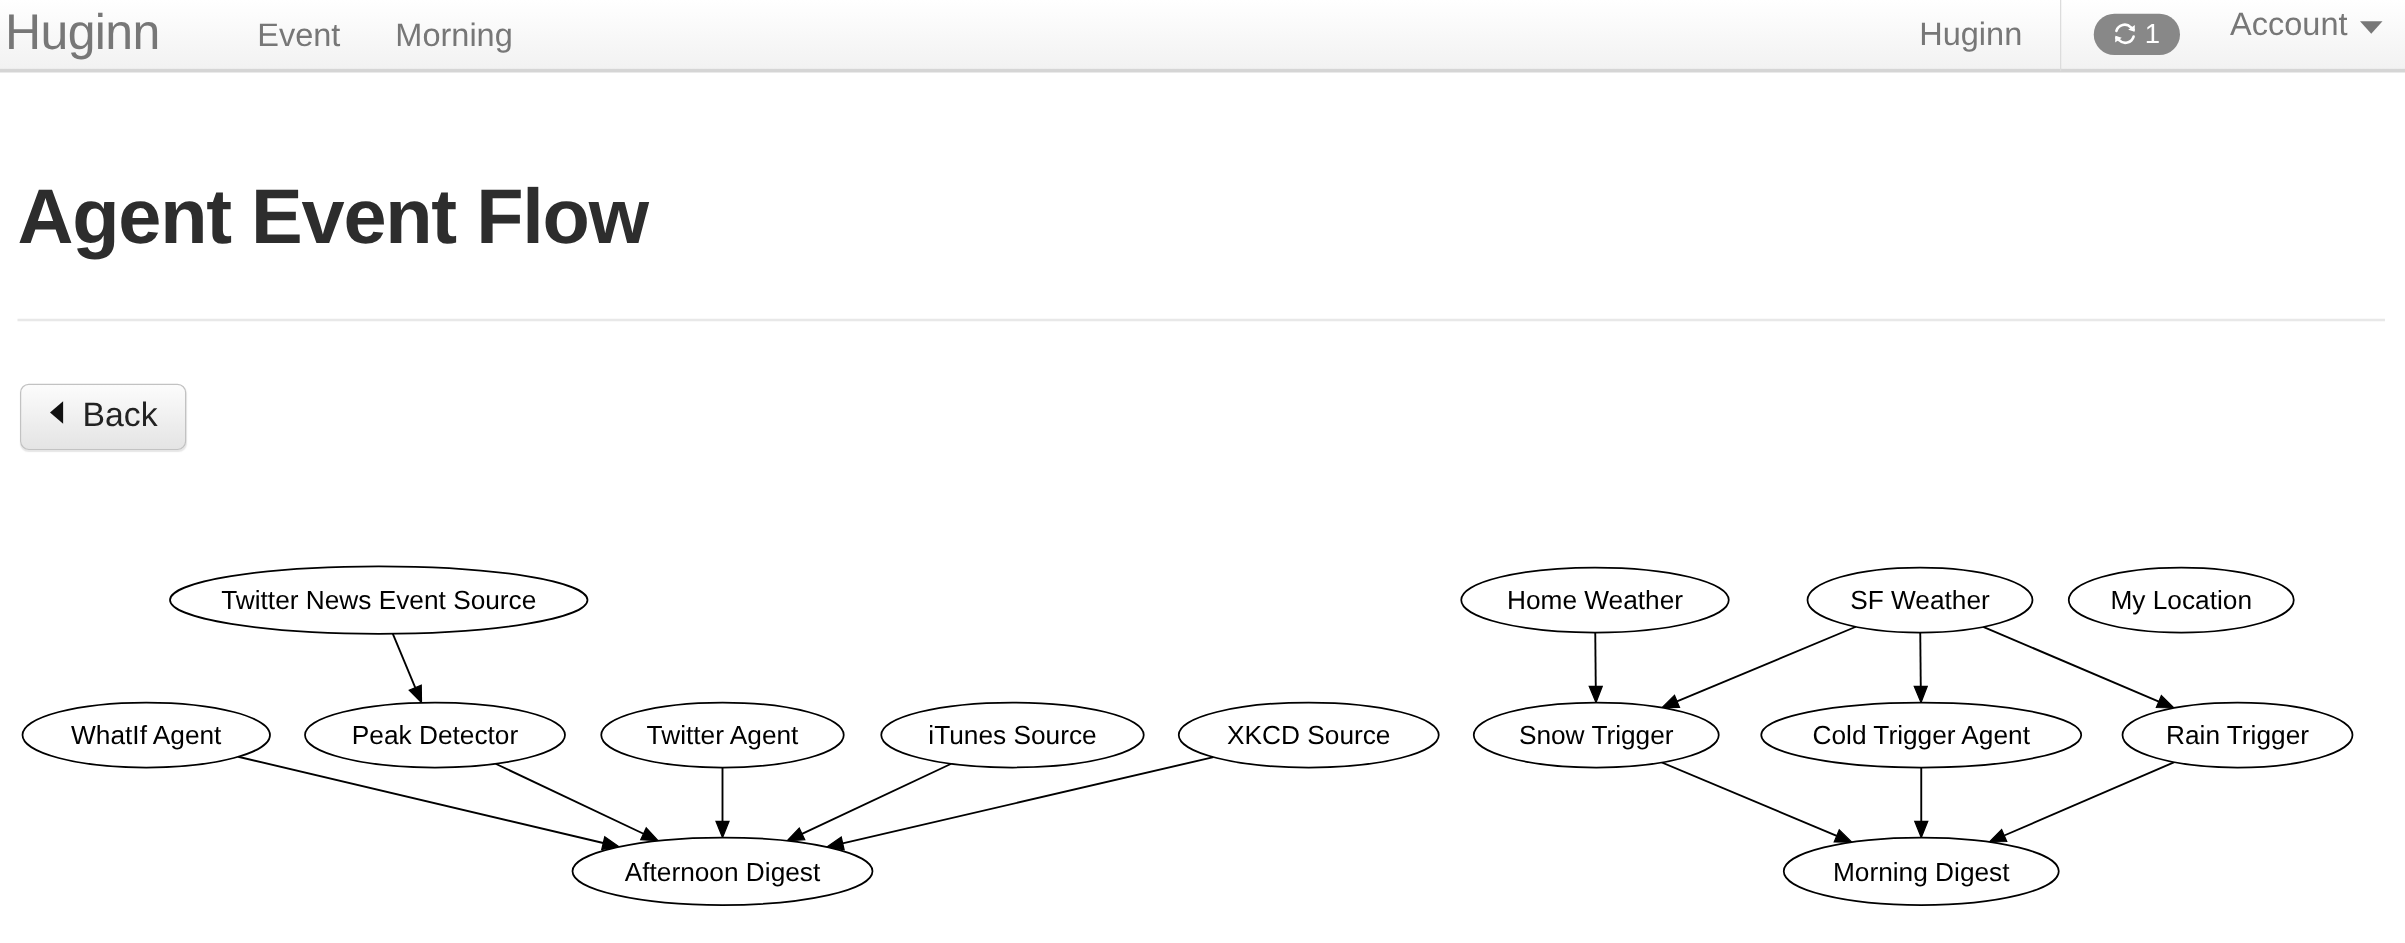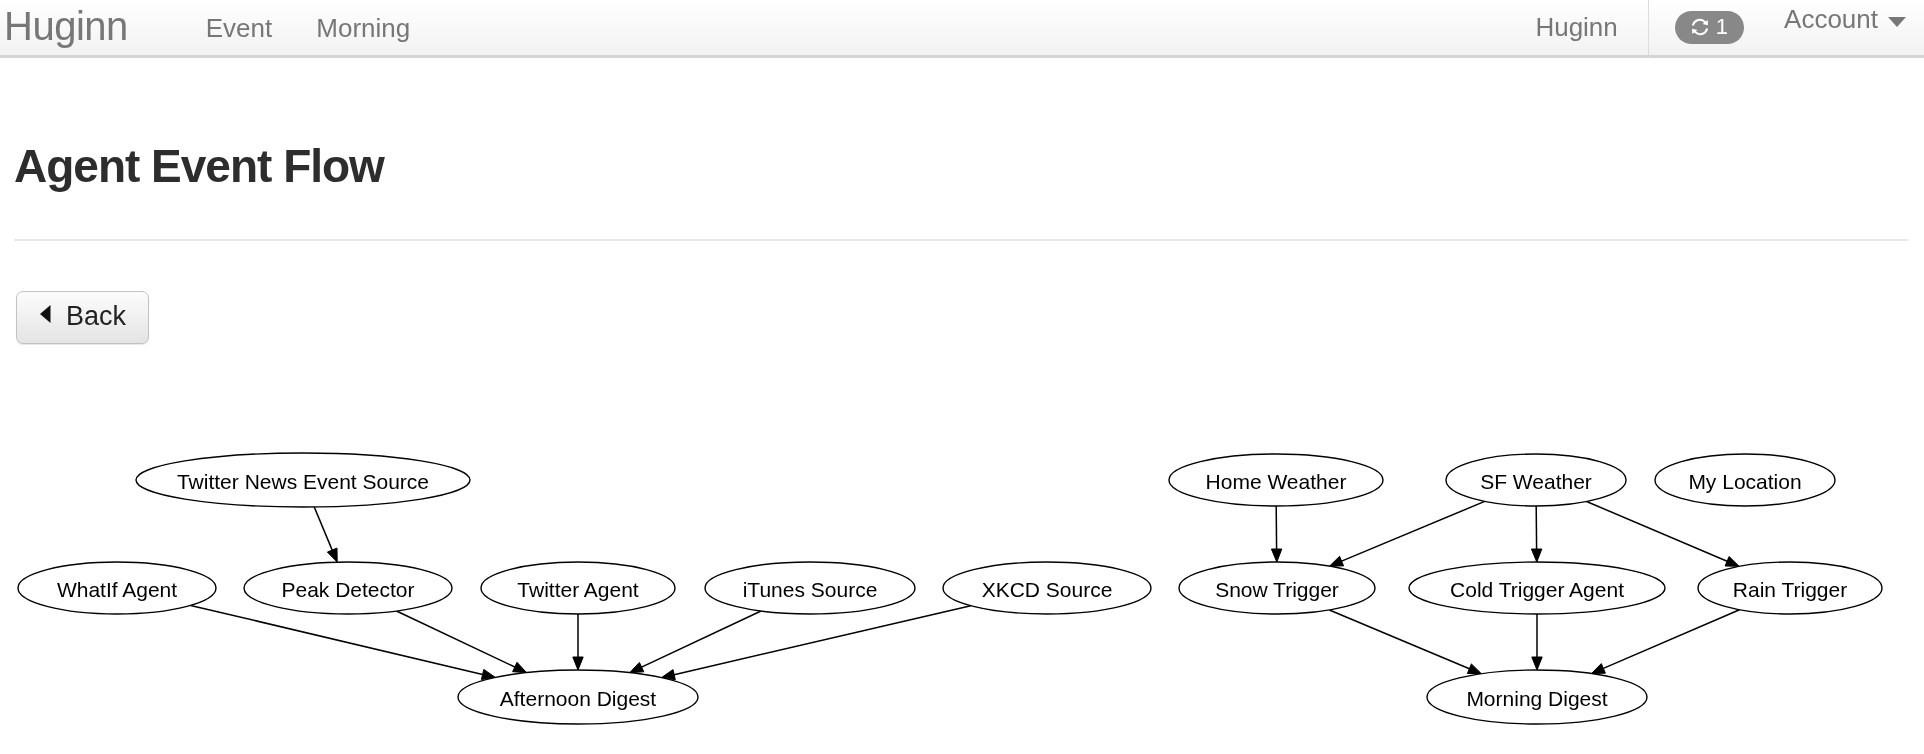--- a/index.html
+++ b/index.html
@@ -108,21 +108,21 @@
   }
 
   
   .container {
     position: absolute;
     top: 58px; left: 0;
     width: 1924px;
   }
   .page-title {
     margin: 85px 0 0 14px;
-    font-size: 46px;
+    font-size: 62px;
     font-weight: bold;
     color: #2d2d2d;
     letter-spacing: -1px;
     line-height: 1;
   }
   .hr {
     margin: 50px 16px 0 14px;
     height: 2px;
     background: #e8e8e8;
     border: 0;

